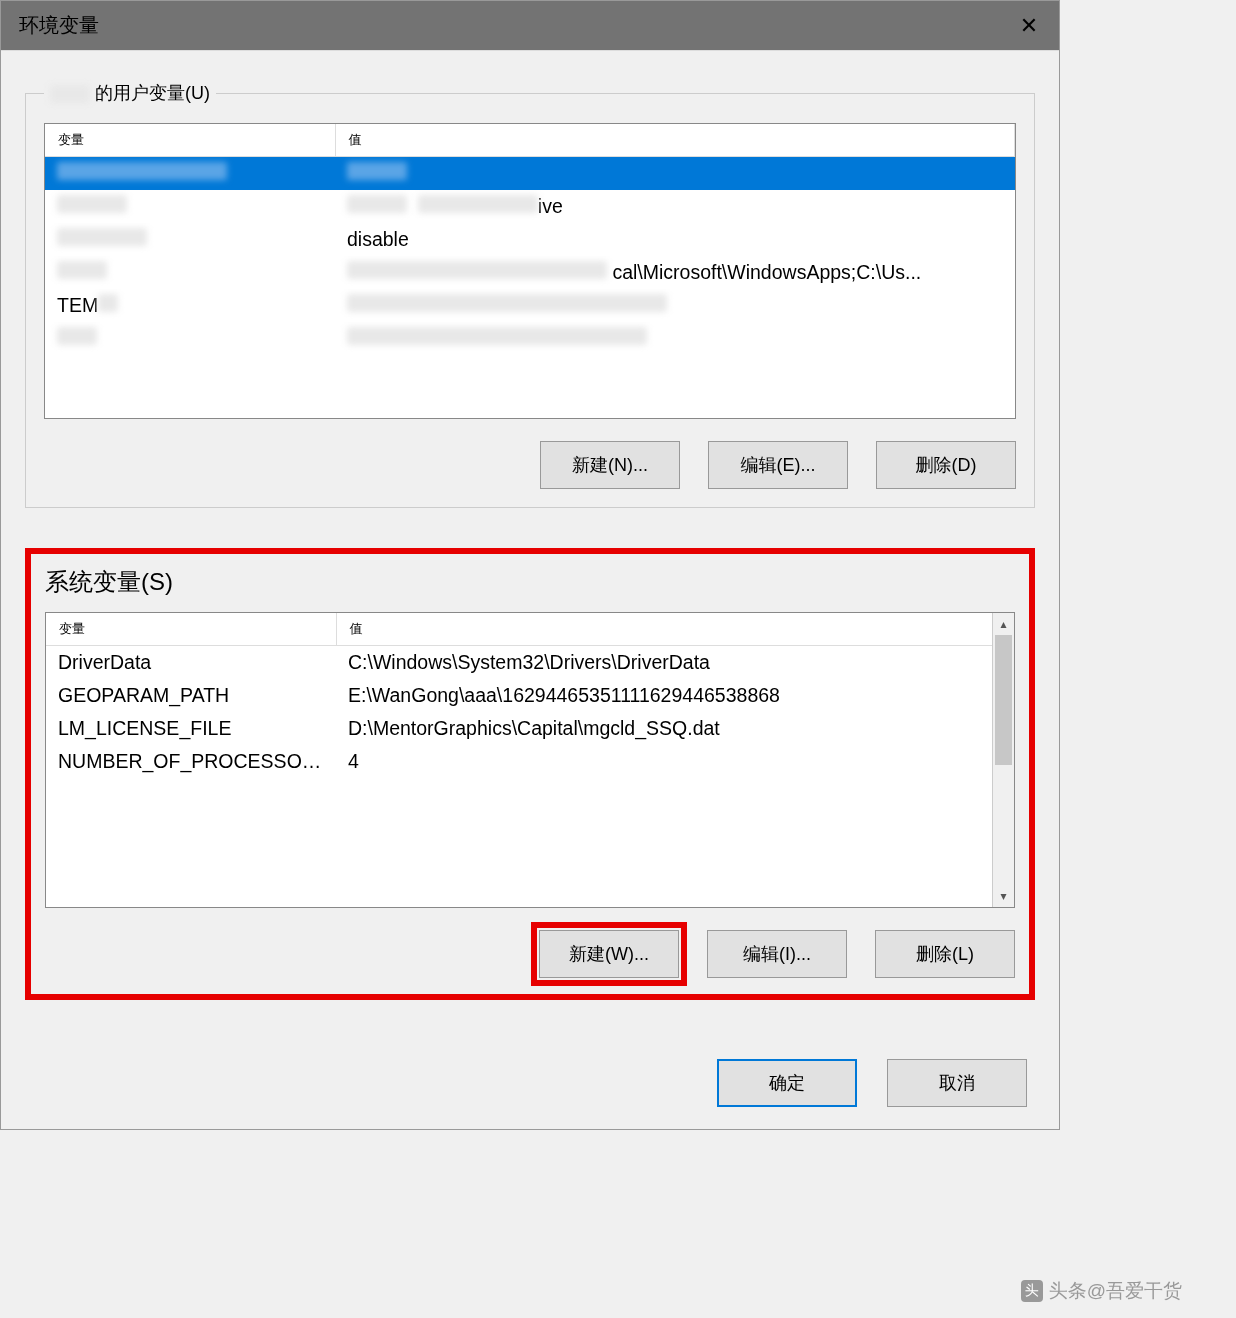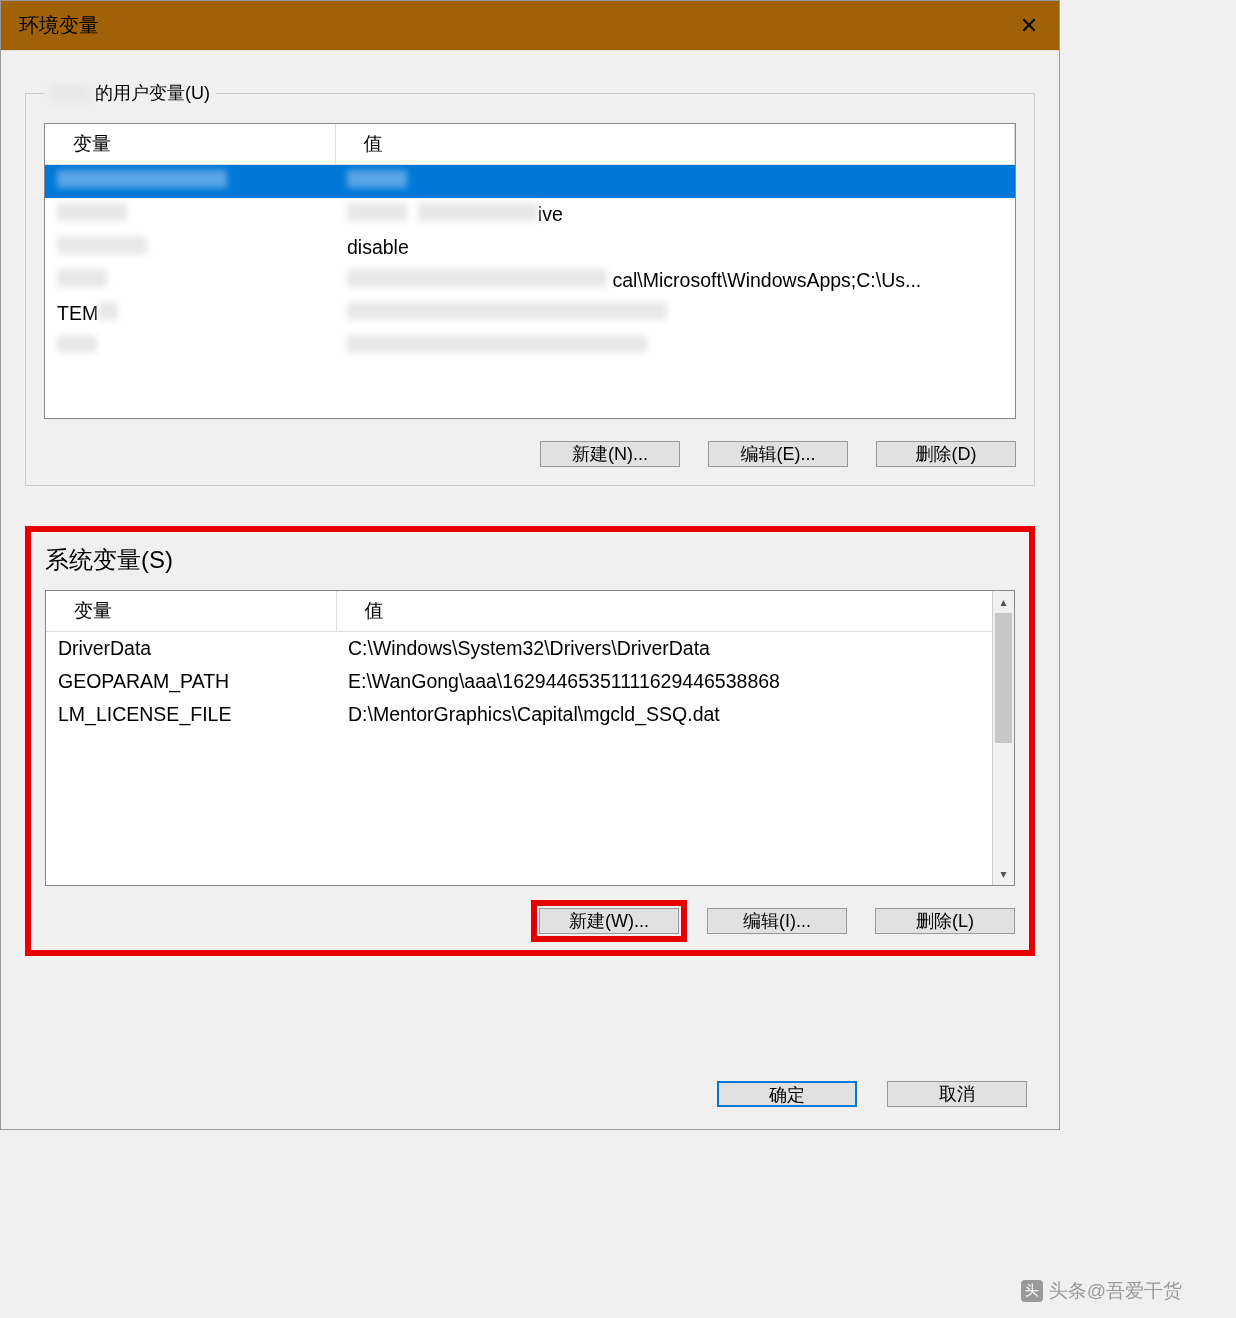--- a/index.html
+++ b/index.html
@@ -19,21 +19,21 @@
       position: absolute;
       top: 0;
       left: 0;
     }
     .titlebar {
       display: flex;
       align-items: center;
       justify-content: space-between;
       height: 50px;
       padding: 0 0 0 18px;
-      background: #a16207;
+      background: #737373;
       border-bottom: 1px solid #ddd;
     }
     .titlebar .title { font-size: 20px; }
     .close-btn {
       width: 60px;
       height: 50px;
       display: flex;
       align-items: center;
       justify-content: center;
       font-size: 22px;
@@ -71,25 +71,25 @@
       height: 296px;
     }
     table {
       width: 100%;
       border-collapse: collapse;
       table-layout: fixed;
     }
     thead th {
       text-align: left;
       font-weight: normal;
-      padding: 7px 28px;
+      padding: 7px 13px;
       border-bottom: 1px solid #ddd;
       border-right: 1px solid #ddd;
       background: #fff;
-      font-size: 19px;
+      font-size: 13px;
     }
     thead th:first-child { width: 290px; }
     tbody td {
       padding: 5px 12px;
       font-size: 19.5px;
       white-space: nowrap;
       overflow: hidden;
       text-overflow: ellipsis;
     }
     tbody tr.selected td {
@@ -130,21 +130,21 @@
       background: #c7c7c7;
     }
     .button-row {
       display: flex;
       justify-content: flex-end;
       gap: 28px;
       margin-top: 22px;
     }
     .btn {
       width: 140px;
-      height: 26px;
+      height: 48px;
       background: #e1e1e1;
       border: 1px solid #999;
       font-size: 18px;
       cursor: pointer;
       font-family: inherit;
       text-align: center;
     }
     .btn.highlighted-border {
       outline: 6px solid #e60000;
       outline-offset: 2px;
@@ -260,20 +260,24 @@
                 <td>C:\Windows\System32\Drivers\DriverData</td>
               </tr>
               <tr>
                 <td>GEOPARAM_PATH</td>
                 <td>E:\WanGong\aaa\16294465351111629446538868</td>
               </tr>
               <tr>
                 <td>LM_LICENSE_FILE</td>
                 <td>D:\MentorGraphics\Capital\mgcld_SSQ.dat</td>
               </tr>
+              <tr>
+                <td>NUMBER_OF_PROCESSORS</td>
+                <td>4</td>
+              </tr>
             </tbody>
         </table>
         <div class="scroll-col">
           <div class="arrow">▴</div>
           <div class="thumb"></div>
           <div class="arrow">▾</div>
         </div>
       </div>
 
       <div class="button-row">

